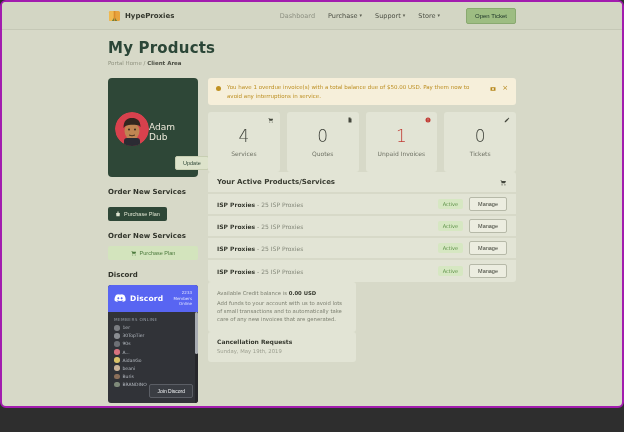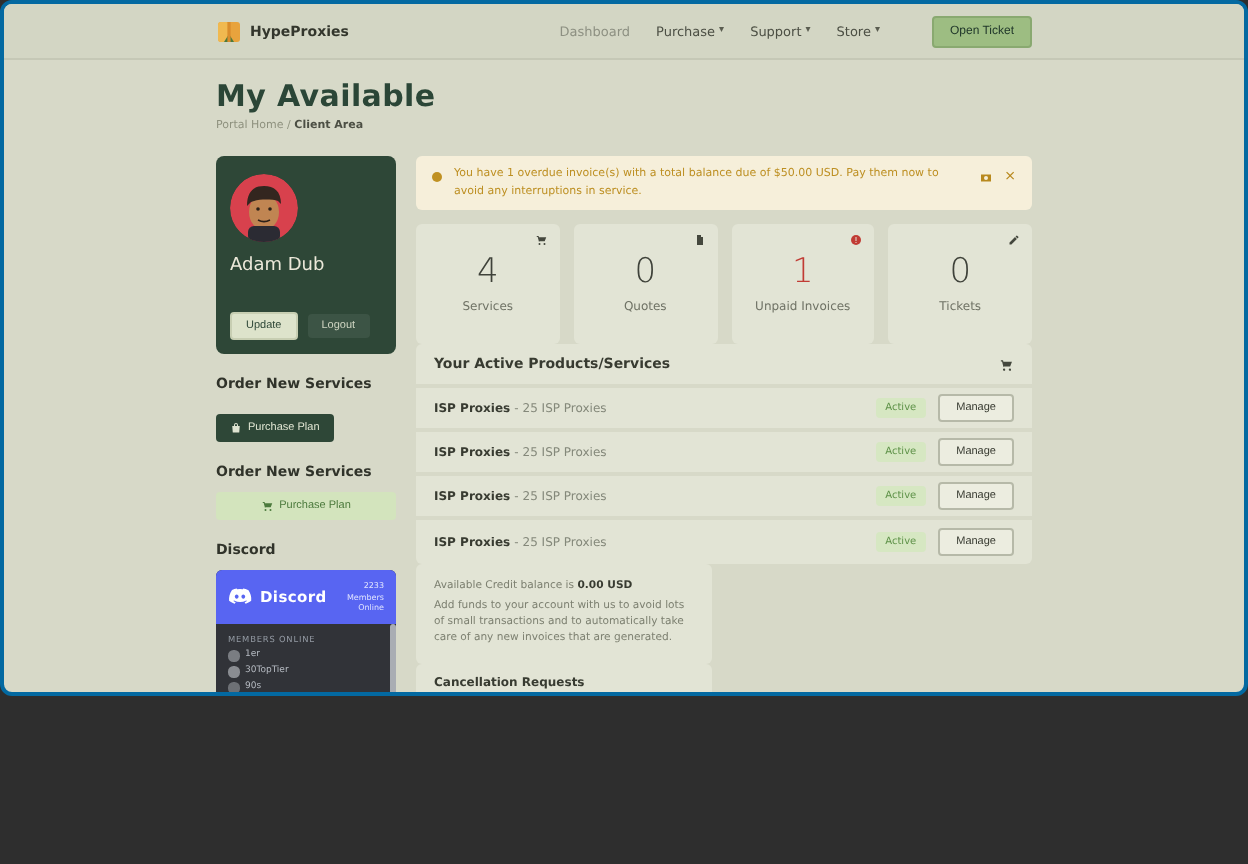--- a/index.html
+++ b/index.html
@@ -1,18 +1,18 @@
 <!DOCTYPE html>
 <html><head>
 <meta charset="utf-8">
 <style>
   *{box-sizing:border-box;margin:0;padding:0}
   html,body{width:624px;height:432px}
   body{font-family:"DejaVu Sans","Liberation Sans",sans-serif;background:#2e2e2e;overflow:hidden}
-  .frame{width:624px;height:348px;border:2px solid #0369a1;border-radius:6px;overflow:hidden;background:#d7d9c8}
+  .frame{width:624px;height:408px;border:2px solid #a21caf;border-radius:6px;overflow:hidden;background:#d7d9c8}
 
   
   .navbar{height:28px;background:#d3d6c4;border-bottom:1px solid #c5c8b6;display:flex;align-items:center}
   .nav-inner{width:408px;margin:0 auto;display:flex;align-items:center}
   .brand{display:flex;align-items:center;gap:4px;cursor:pointer}
   .logo{width:13px;height:13px;display:block}
   .brand-name{font-size:7px;font-weight:bold;color:#33362c}
   .nav-links{margin-left:auto;display:flex;align-items:center;gap:13px}
   .nav-link{font-size:6.5px;color:#4c4f44;cursor:pointer;display:flex;align-items:flex-start;gap:2px}
   .nav-link.muted{color:#8d9082}
@@ -25,21 +25,21 @@
   .page-title{font-size:15px;font-weight:bold;color:#2b4637;letter-spacing:.2px}
   .breadcrumb{font-size:5.5px;color:#8f927f;margin-top:3px}
   .breadcrumb .current{color:#4c4f44;font-weight:600}
 
   
   .content{display:flex;gap:10px;margin-top:12px}
   .left-col{width:90px;flex:none}
   .right-col{flex:1;min-width:0}
 
   
-  .profile{background:#2e4737;border-radius:4px;height:99px;padding:9px 7px 7px;display:flex;flex-direction:column;}
+  .profile{background:#2e4737;border-radius:4px;height:99px;padding:9px 7px 7px;display:flex;flex-direction:row;align-items:center}
   .avatar{width:34px;height:34px;border-radius:50%;overflow:hidden;flex:none}
   .profile-name{color:#ece9da;font-size:9px;margin-top:7px}
   .profile-actions{margin-top:auto;display:flex;gap:5px;align-items:center}
   .btn-update{background:#dde3cb;border:1px solid #c7ceb2;color:#2e4737;font-size:5.5px;padding:3px 7px;border-radius:2px;cursor:pointer}
   .btn-logout{background:rgba(255,255,255,.07);border:none;color:#cfd5c2;font-size:5.5px;padding:3px 7px;border-radius:2px;cursor:pointer}
 
   
   .section-title{font-size:7px;font-weight:bold;color:#30332a;margin:11px 0 6px}
   .btn-purchase-dark{display:inline-flex;align-items:center;gap:3px;background:#2e4737;color:#dfe4d1;font-size:5.5px;padding:4px 7px;border:none;border-radius:2px;cursor:pointer}
   .btn-purchase-light{display:flex;width:100%;justify-content:center;align-items:center;gap:3px;background:#d3e4bd;color:#4c7a3d;font-size:5.5px;padding:4px 0;border:none;border-radius:2px;cursor:pointer}
@@ -152,21 +152,21 @@
             <span class="caret">▾</span>
           </span>
         <button class="btn-open-ticket">Open Ticket</button>
       </div>
     </div>
   </div>
 
   <div class="container">
 
     <div class="page-head">
-      <div class="page-title">My Available</div>
+      <div class="page-title">My Products</div>
       <div class="breadcrumb">
         <span>Portal Home</span>
         <span>/</span>
         <span class="current">Client Area</span>
       </div>
     </div>
 
     <div class="content">
 
       <div class="left-col">

